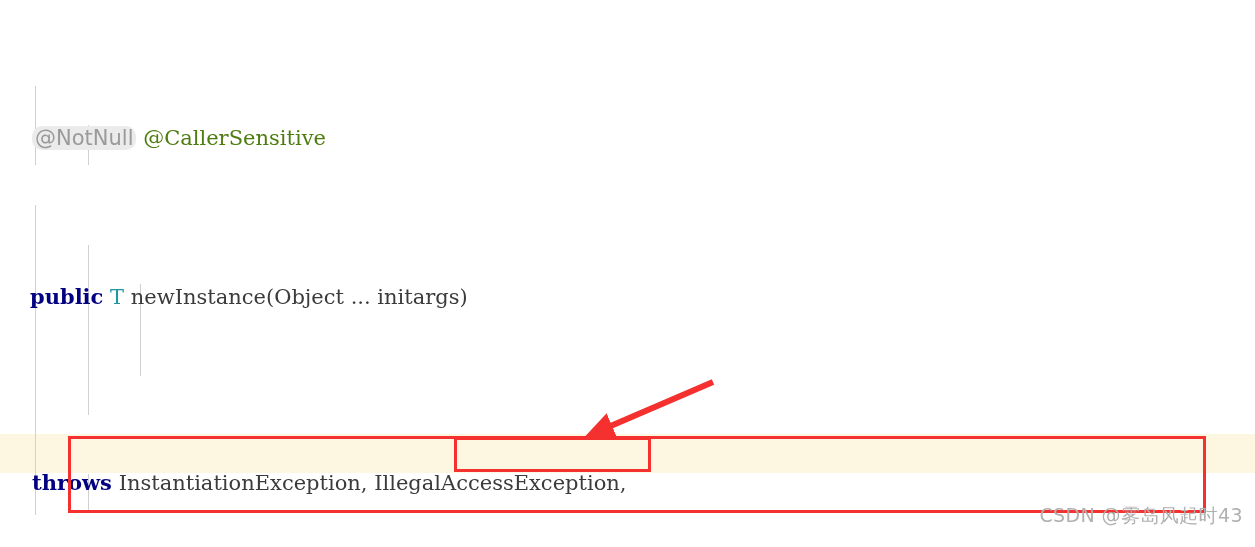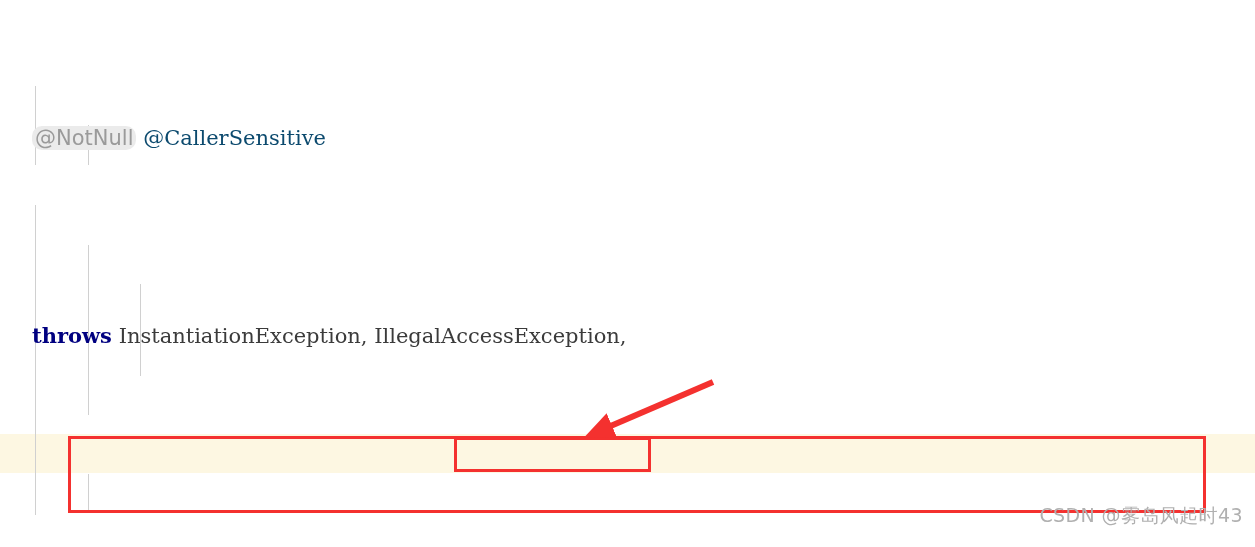--- a/index.html
+++ b/index.html
@@ -40,21 +40,21 @@
     height: 39.5px;
     padding-left: 32px;
     box-sizing: border-box;
     display: block;
   }
 
   
   .kw      { color: #000080; font-weight: bold; }          
   .plain   { color: #3b3b3b; }
   .typevar { color: #20999d; }                              
-  .anno    { color: #0c4a6e; }
+  .anno    { color: #4d7c0f; }
   .hint-anno {
     background: #ebebeb;
     color: #9a9a9a;
     font-family: "DejaVu Sans", "Liberation Sans", sans-serif;
     font-size: 21px;
     border-radius: 10px;
     padding: 0 3px;
   }
 
   
@@ -117,22 +117,23 @@
   <div class="guide" style="left:88px;  top:125px; height:40px;"></div>
   <div class="guide" style="left:35px;  top:205px; height:310px;"></div>
   <div class="guide" style="left:88px;  top:245px; height:170px;"></div>
   <div class="guide" style="left:140px; top:284px; height:92px;"></div>
   <div class="guide" style="left:88px;  top:474px; height:39px;"></div>
 
   <div class="code">
 
     <div class="line" style="padding-left:32px;"><span class="hint-anno">@NotNull</span><span class="plain"> </span><span class="anno">@CallerSensitive</span></div>
 
+    <div class="line" style="padding-left:30px;"><span class="kw">public</span><span class="plain"> </span><span class="typevar">T</span><span class="plain"> newInstance(Object ... initargs)</span></div>
 
-    <div class="line" style=""><span class="kw">throws</span><span class="plain"> InstantiationException, IllegalAccessException,</span></div>
+    <div class="line" style="margin-top:28px;"><span class="kw">throws</span><span class="plain"> InstantiationException, IllegalAccessException,</span></div>
 
     
 
     
 
     
 
     
 
     

